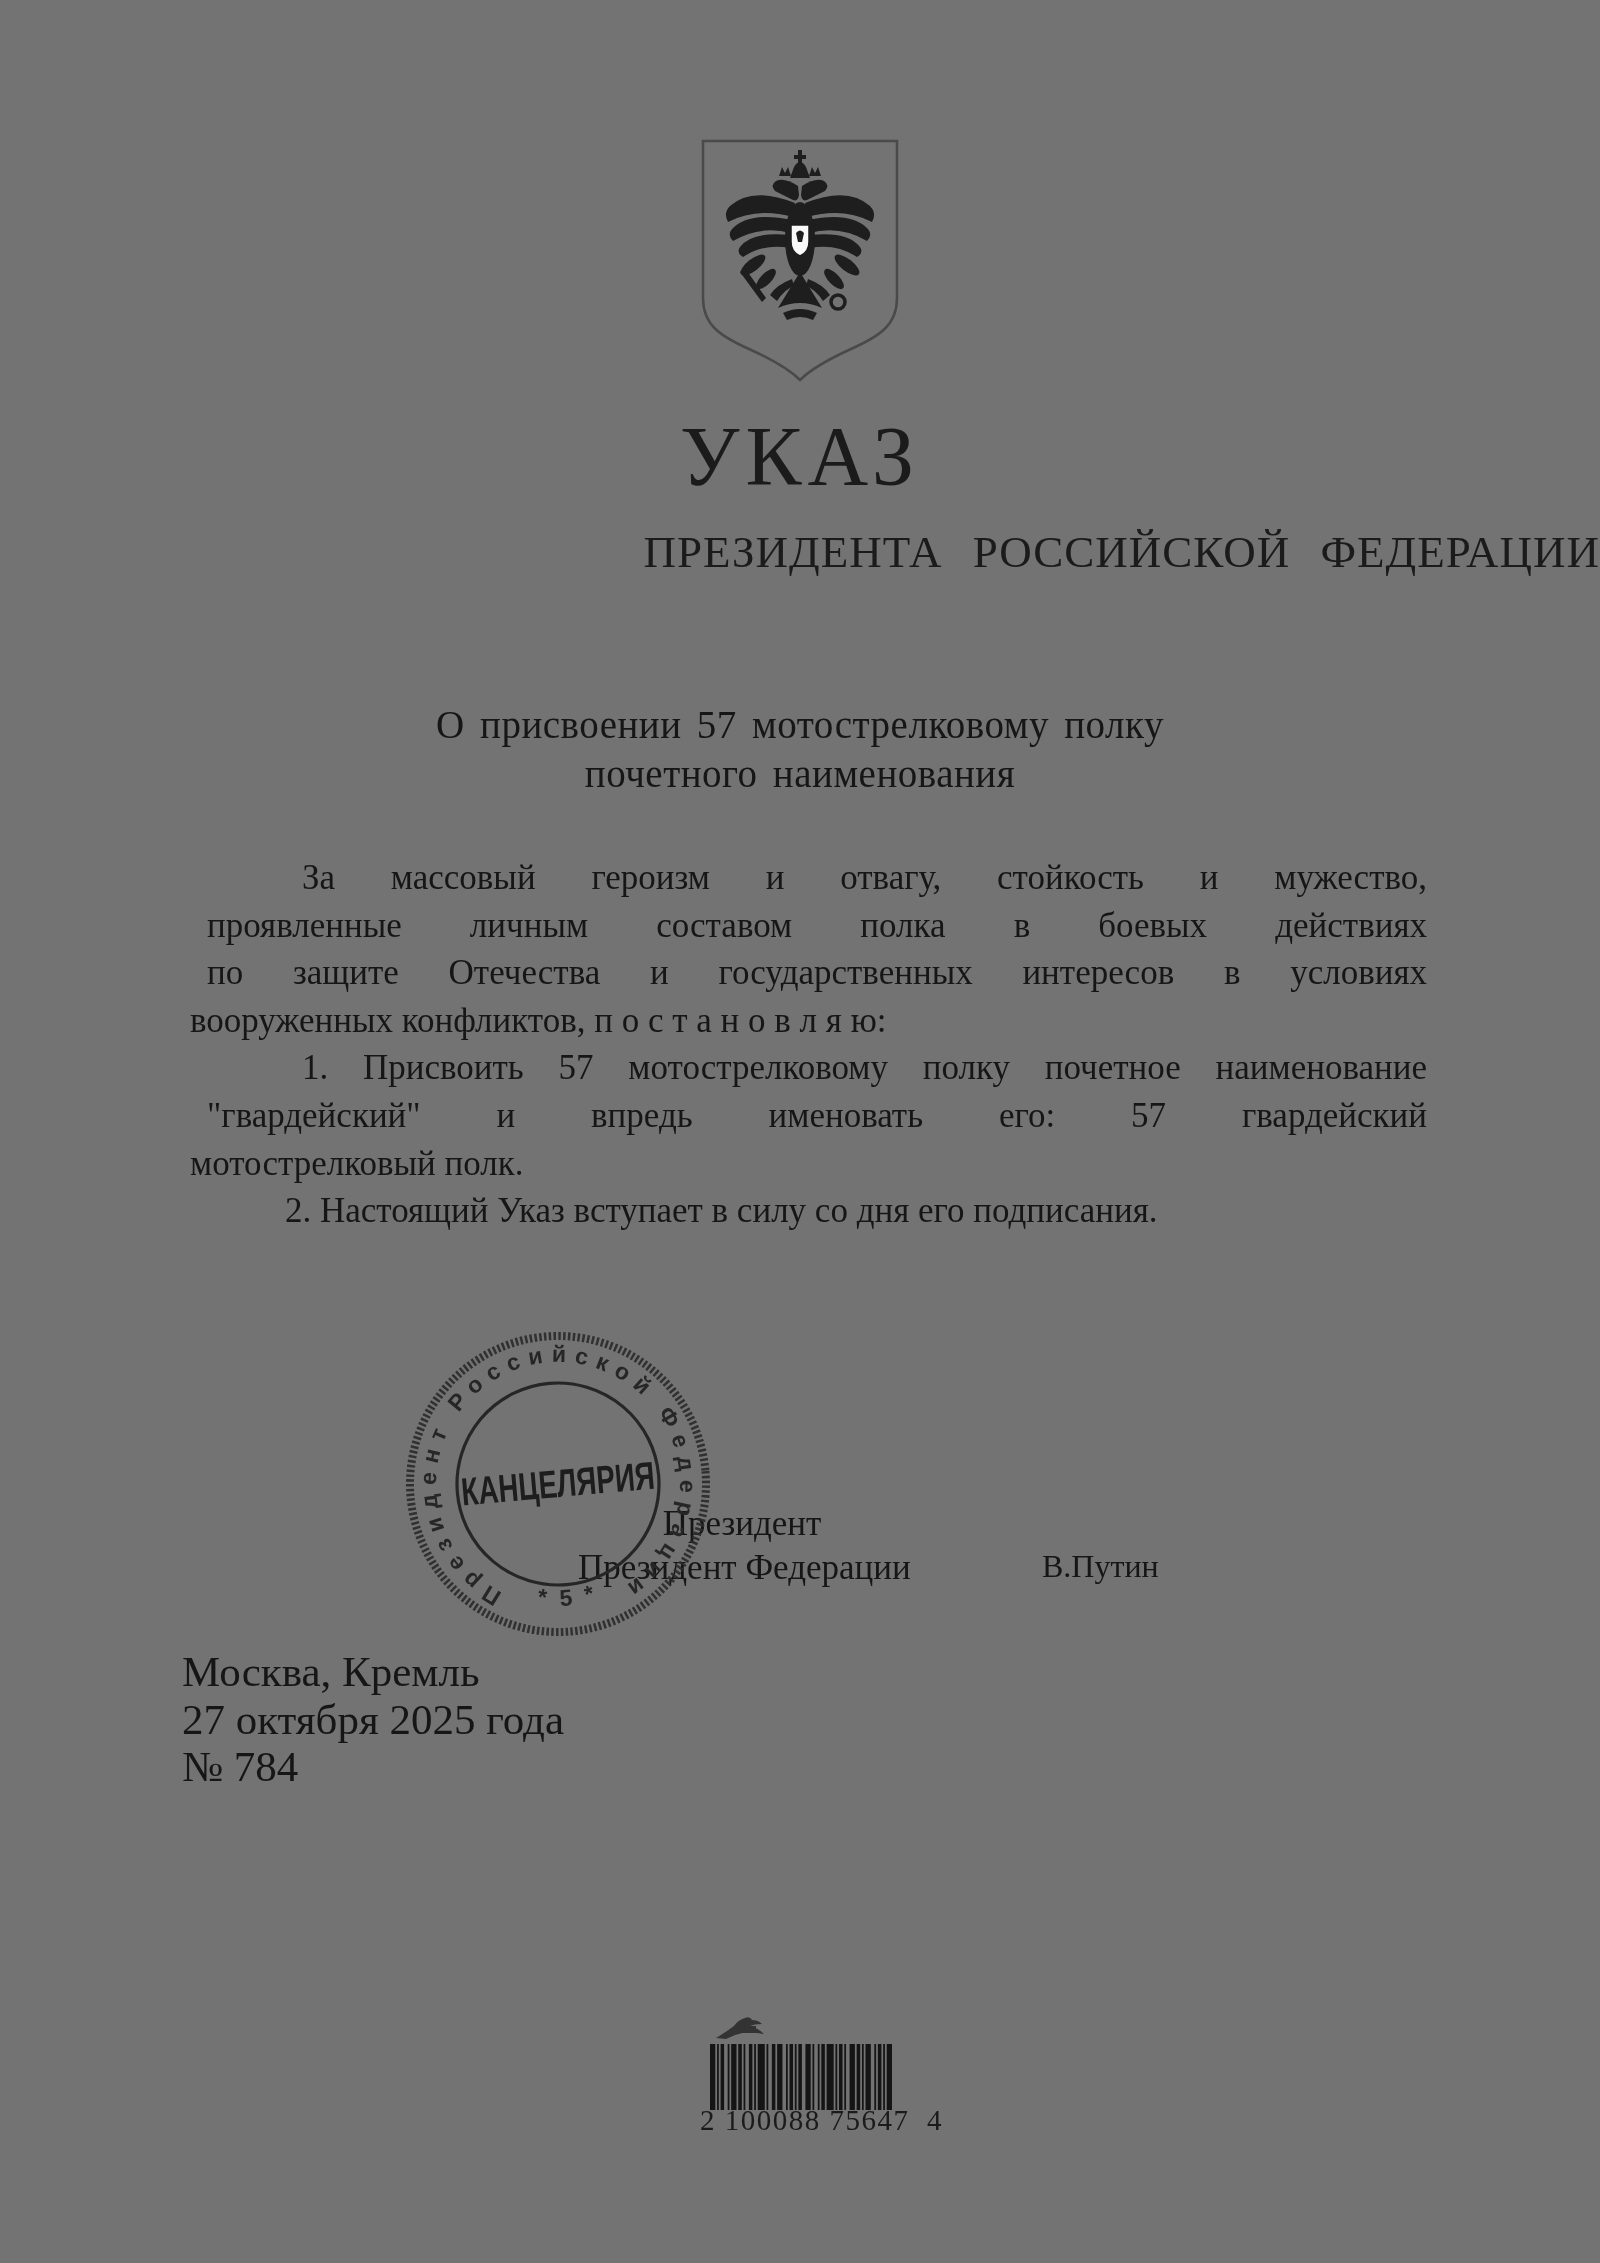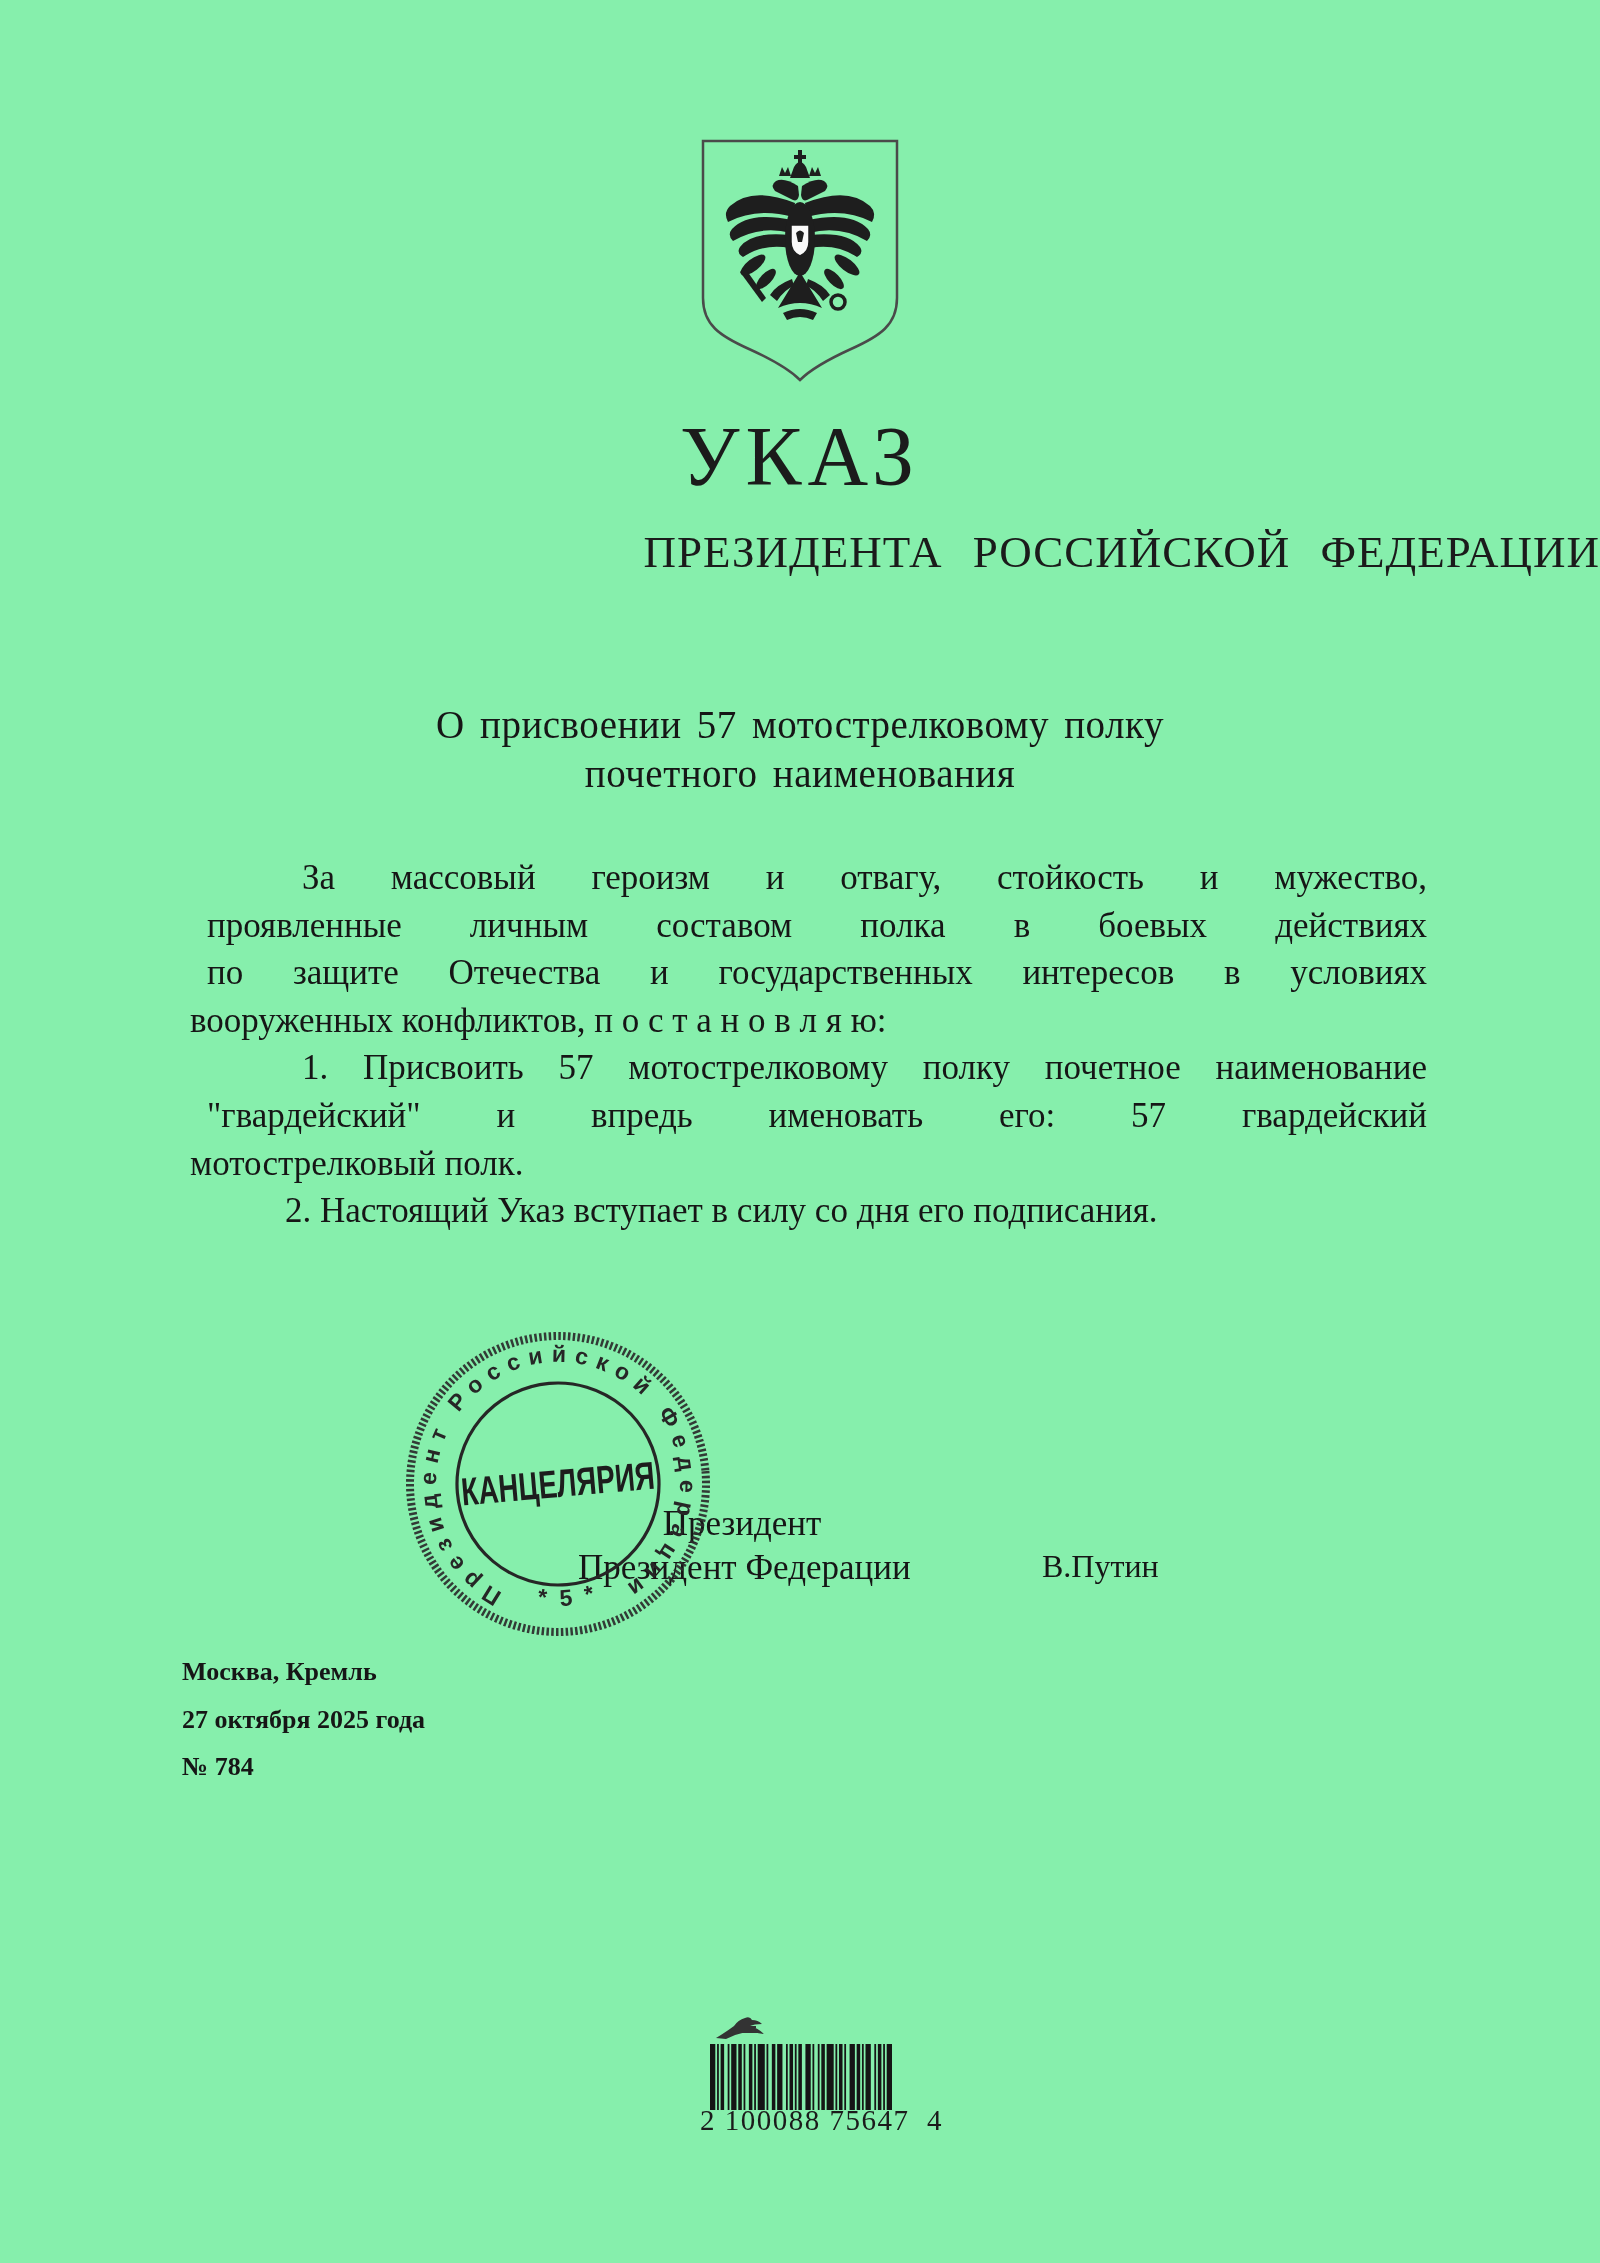--- a/index.html
+++ b/index.html
@@ -1,18 +1,18 @@
 <!DOCTYPE html>
 <html><head>
 <meta charset="utf-8">
 <style>
   html,body { margin:0; padding:0; background:#e9e9e9; }
   .page {
     position:relative; width:1600px; height:2263px; margin:0 auto;
-    background:#86efac; color:#161616; overflow:hidden;
+    background:#737373; color:#161616; overflow:hidden;
     font-family:"Liberation Serif", serif;
   }
   .emblem { position:absolute; left:698px; top:136px; }
   .ukaz {
     position:absolute; left:0; top:408px; width:100%; text-align:center;
     font-size:84px; letter-spacing:6px; font-weight:normal; color:#1b1b1b;
   }
   .issuer {
     position:absolute; left:0; top:526px; width:100%; text-align:right;
     font-size:45px; word-spacing:18px; letter-spacing:1px; color:#1b1b1b;
@@ -27,21 +27,21 @@
   }
   .line { width:100%; }
   .line.i { text-indent:95px; }
   .line.j { text-align:justify; text-align-last:justify;margin-left:17px; }
   .sig1 { position:absolute; left:592px; top:1504px; width:300px; text-align:center; font-size:35px; }
   .sig2 { position:absolute; left:578px; top:1548px; font-size:35px; }
   .signame { position:absolute; left:1042px; top:1548px; font-size:32px;text-align:center; }
   .stamp { position:absolute; left:398px; top:1324px; }
   .stamp .ring-text { font-family:"Liberation Sans", sans-serif; font-size:23px; letter-spacing:4px; fill:#262626; font-weight:600; }
   .stamp .center-text { font-family:"Liberation Sans", sans-serif; font-size:39px; font-weight:bold; fill:#1d1d1d; }
-  .footer-block { position:absolute; left:182px; top:1648px; font-size:26px; line-height:47.6px;font-weight:bold; }
+  .footer-block { position:absolute; left:182px; top:1648px; font-size:43px; line-height:47.6px; }
   .bclogo { position:absolute; left:712px; top:2012px; }
   .barcode { position:absolute; left:710px; top:2044px; }
   .bcnum {
     position:absolute; left:700px; top:2104px; font-size:29px;
     white-space:pre; letter-spacing:1.5px; color:#1b1b1b;
   }
 </style>
 </head>
 <body>
 

